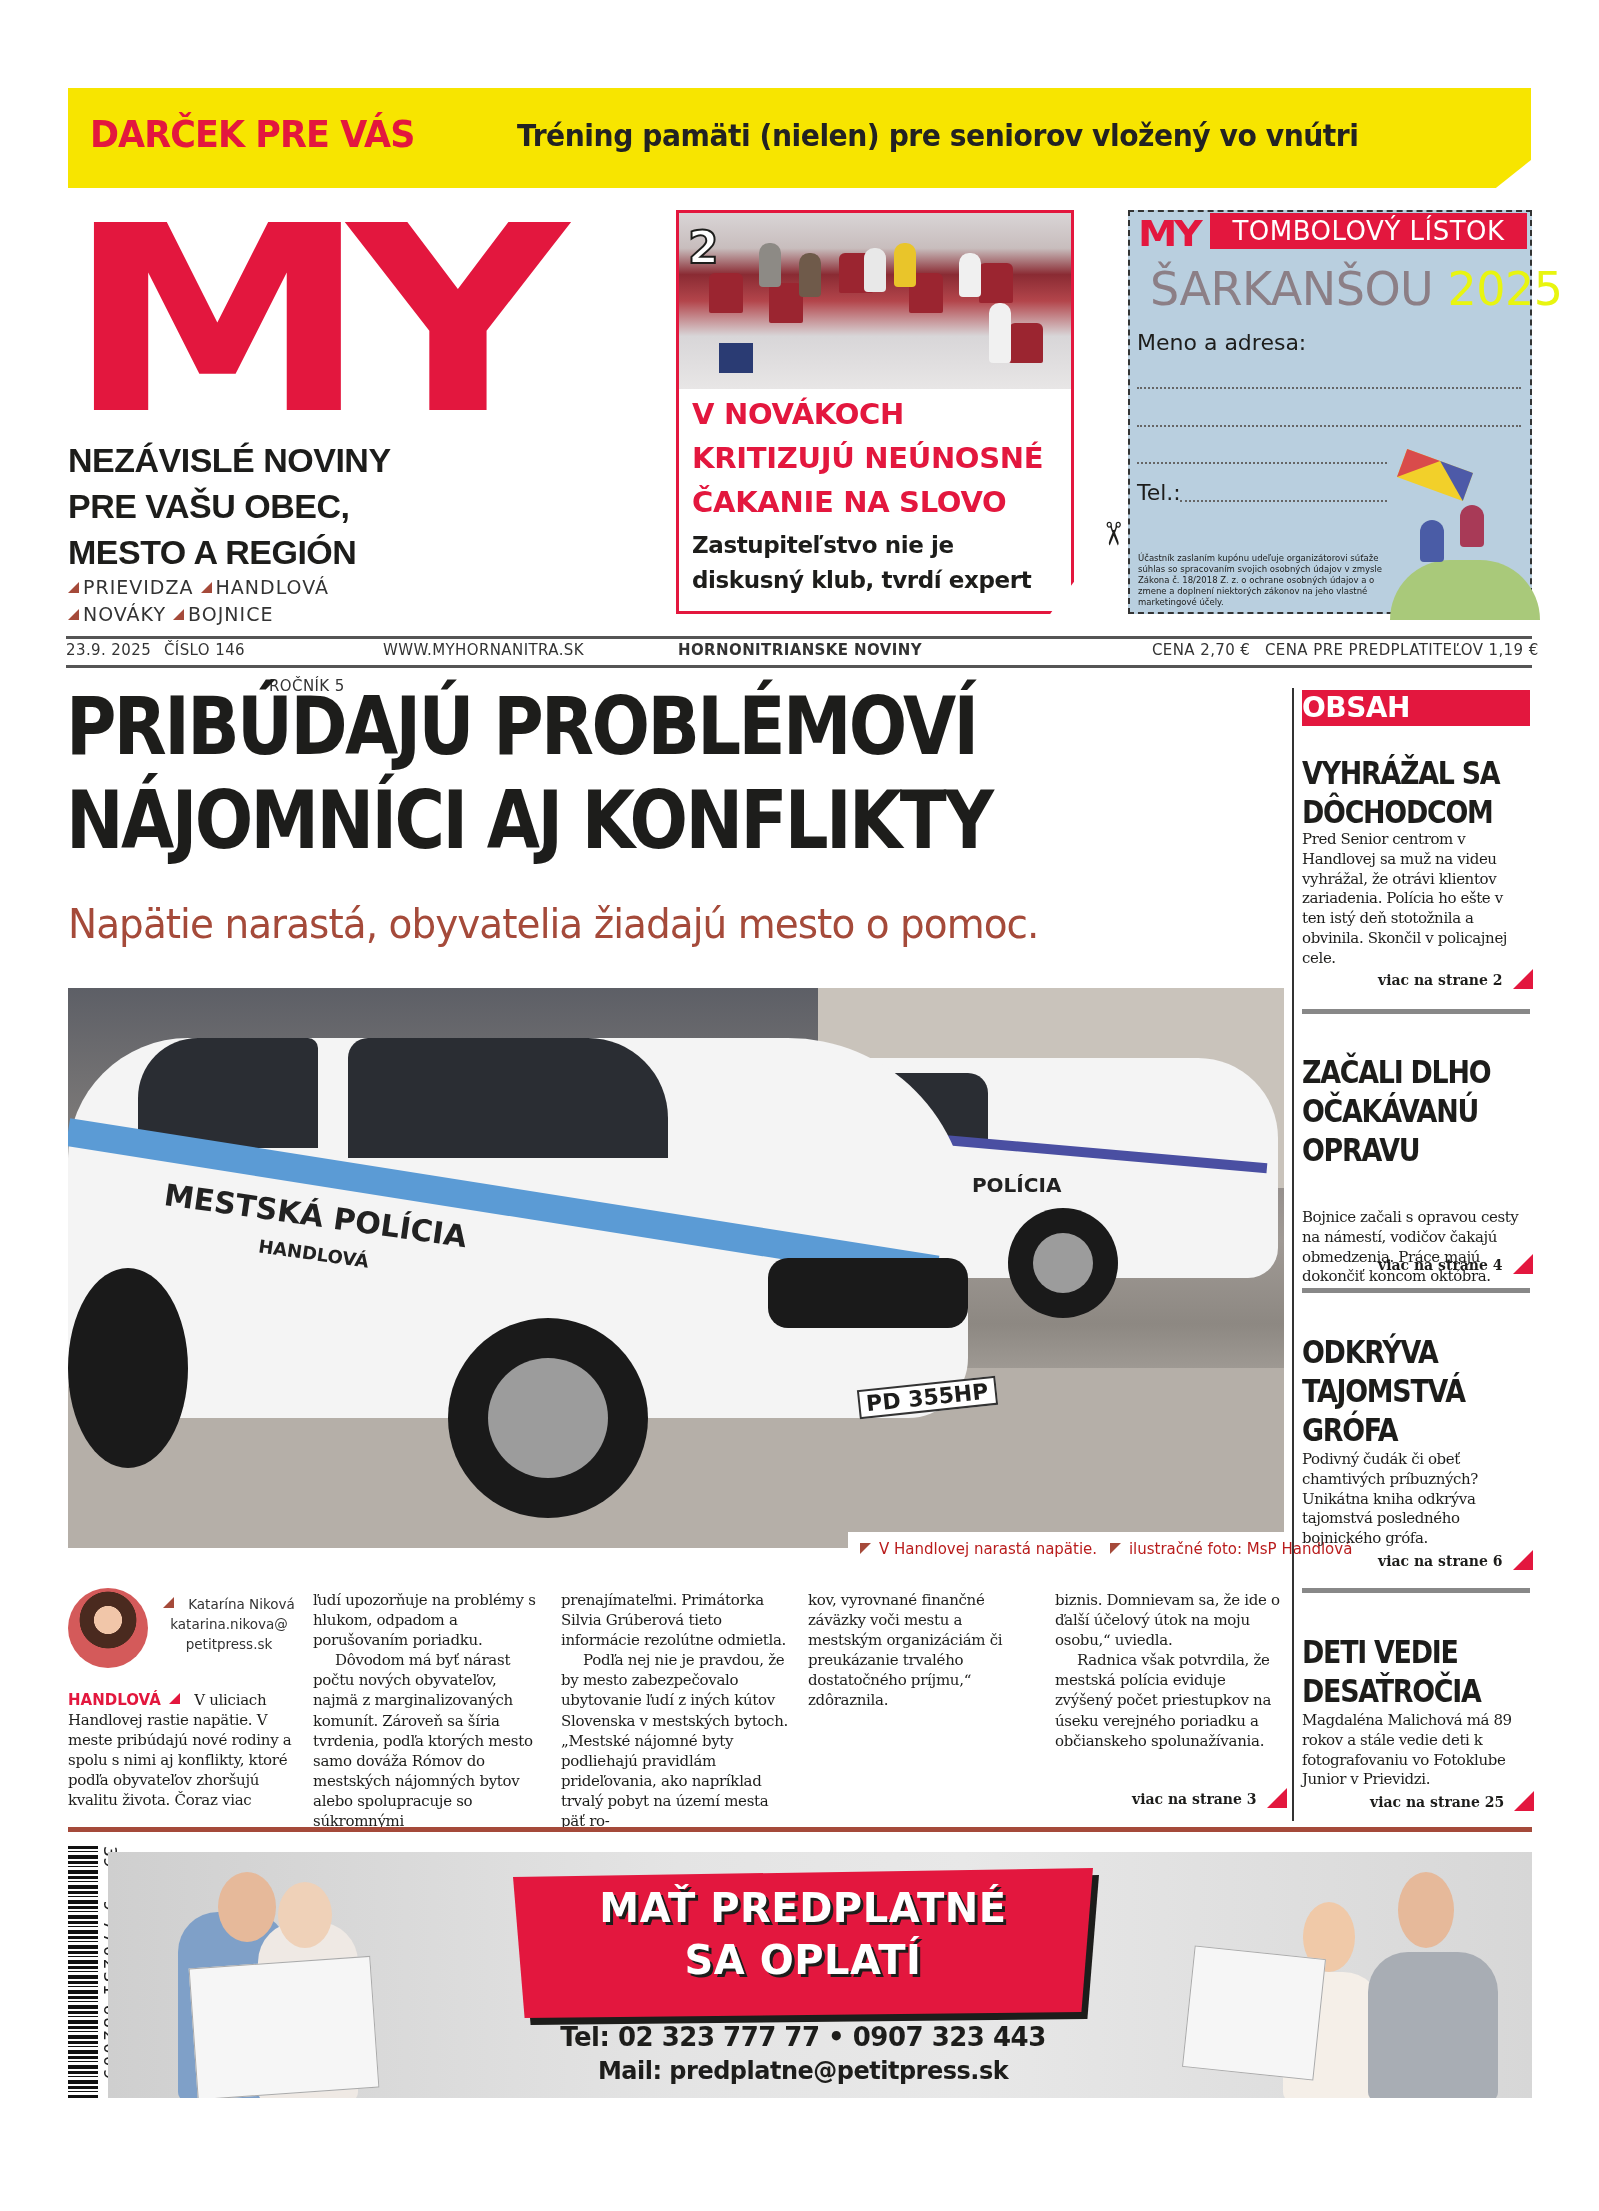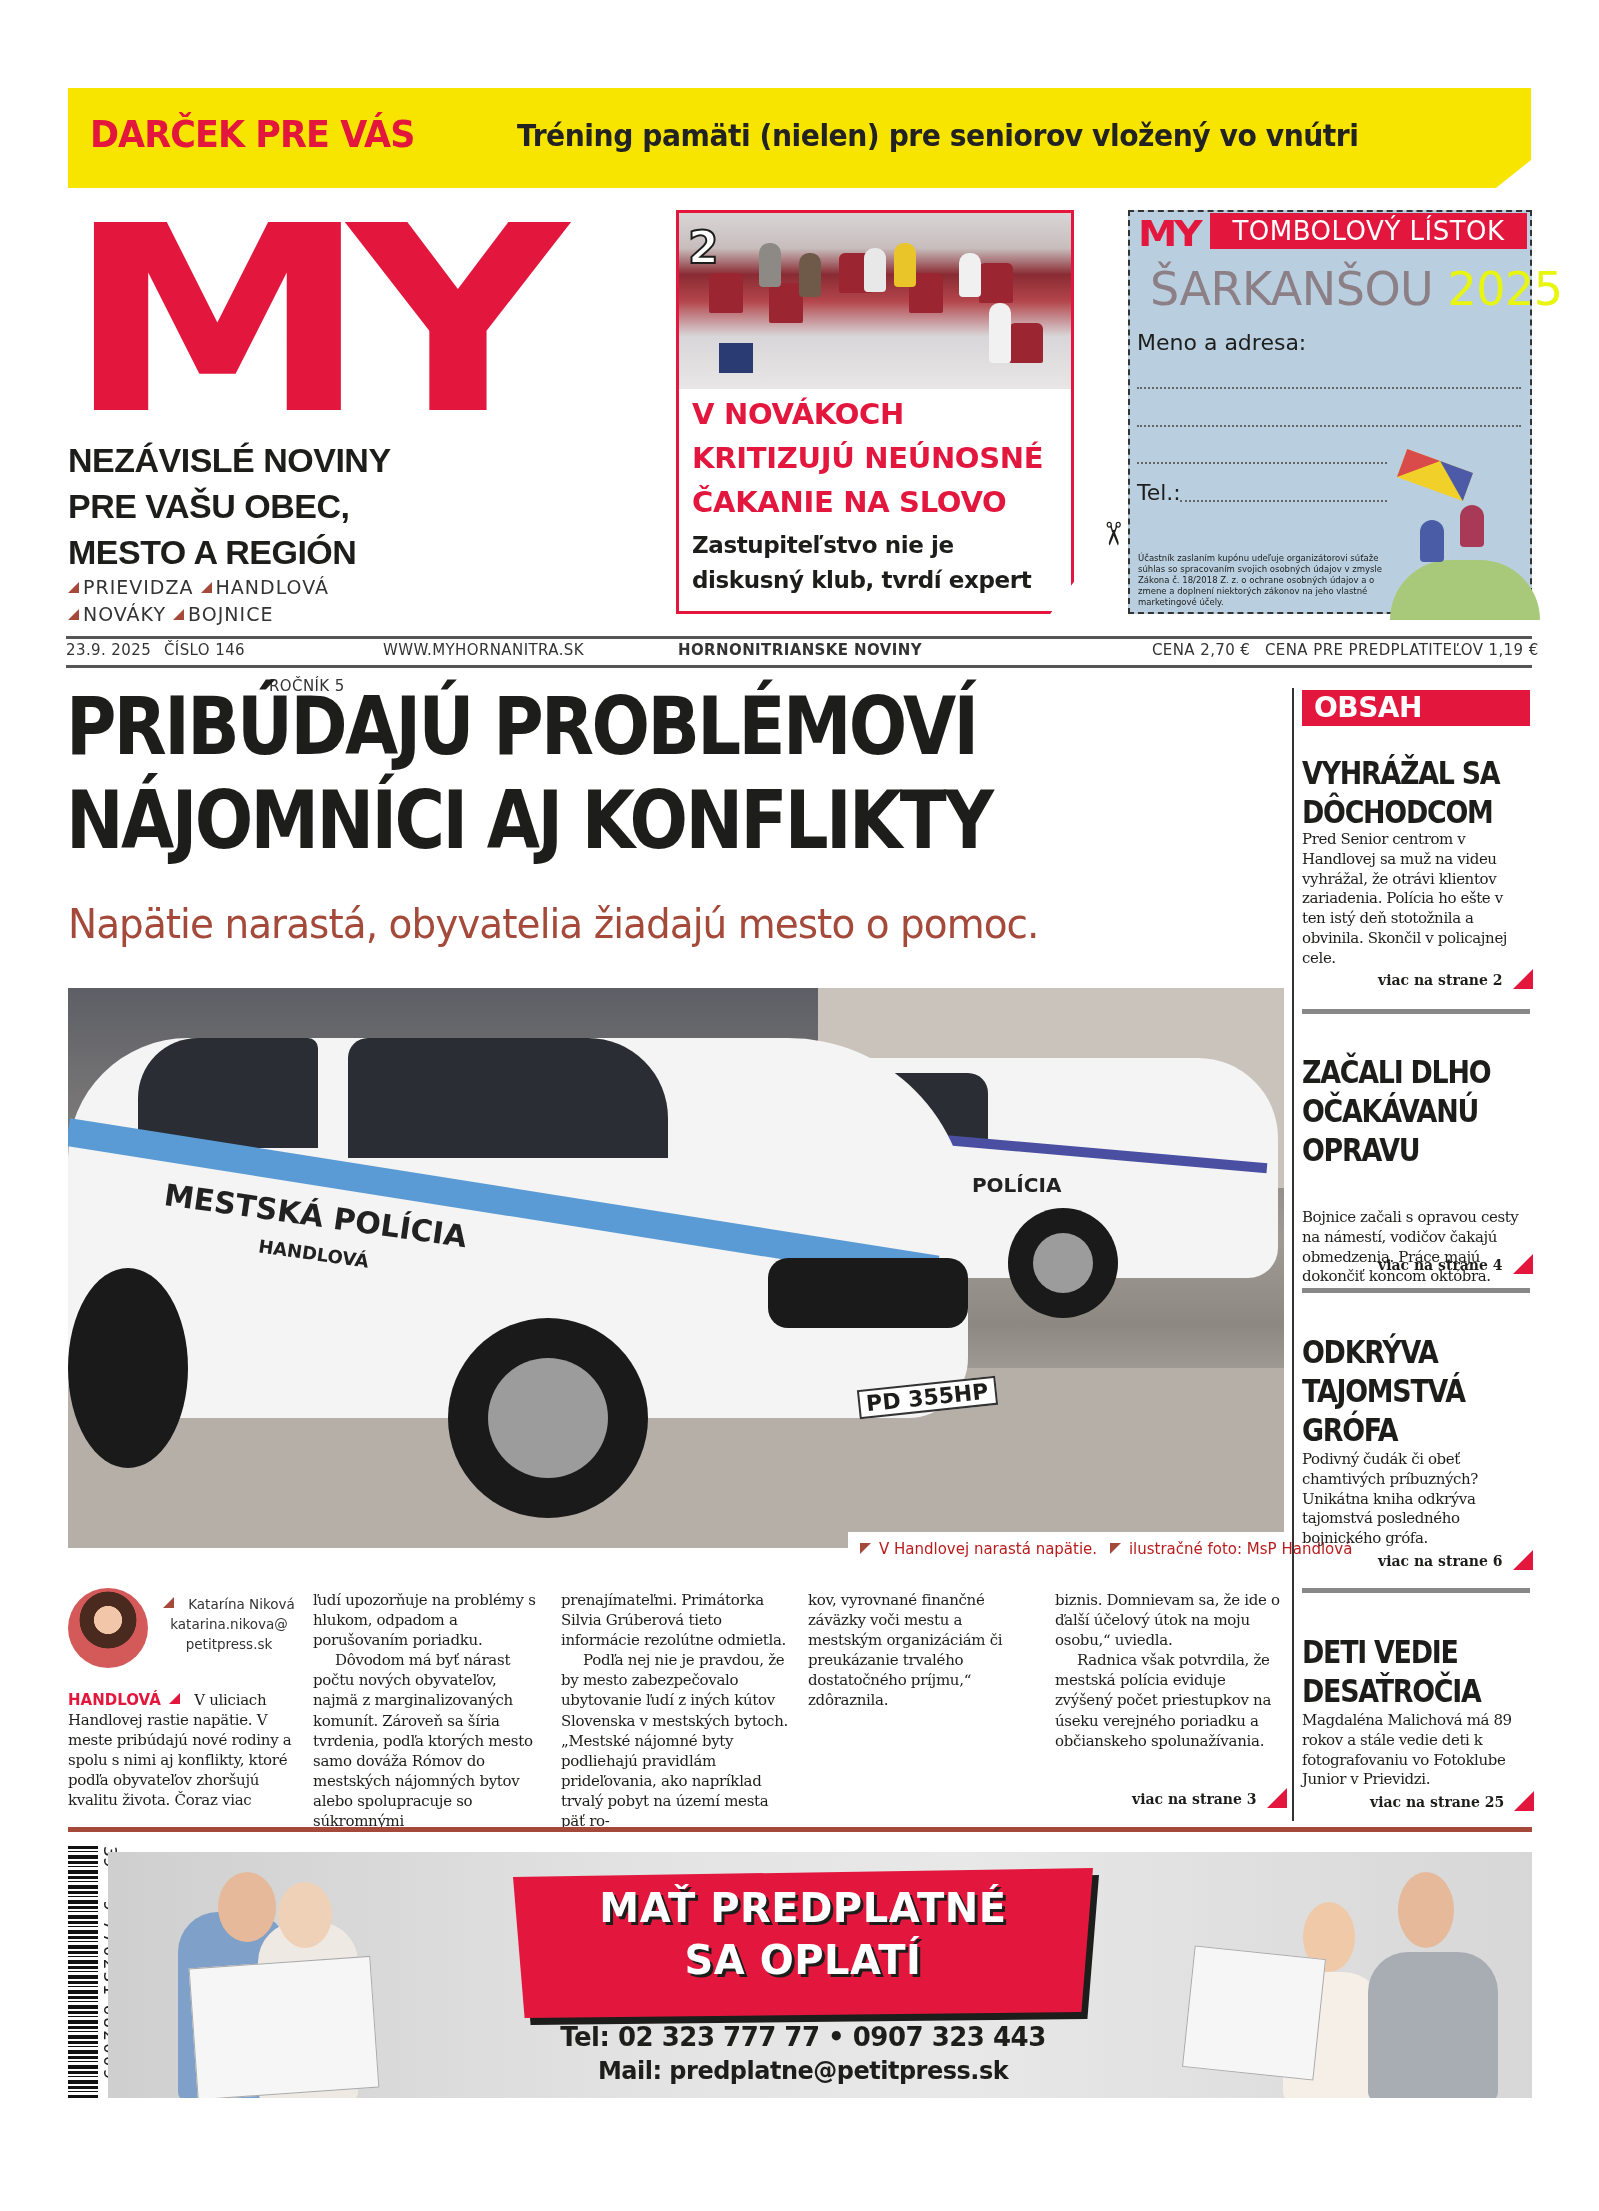--- a/index.html
+++ b/index.html
@@ -73,21 +73,21 @@
   
   .col { position:absolute; top:1590px; width:228px; font-family:"DejaVu Serif", serif; font-size:15px; line-height:20.1px; color:#1d1d1b; letter-spacing:-0.3px; }
   .col p { margin:0; }
   .col .ind { text-indent:22px; }
   #dateline { color:#e3173e; font-family:"DejaVu Sans", sans-serif; font-weight:bold; letter-spacing:0; }
   .more { position:absolute; font-family:"DejaVu Serif", serif; font-weight:bold; font-size:14px; color:#1d1d1b; }
   .more-tri { display:inline-block; width:0; height:0; border-left:20px solid transparent; border-bottom:20px solid #e3173e; margin-left:10px; vertical-align:-4px; }
 
   
   #sidebar-rule { left:1292px; top:688px; width:2px; height:1133px; background:#333; }
-  #obsah { left:1302px; top:690px; width:228px; height:36px; background:#e3173e; color:#fff; font-weight:bold; font-size:28px; line-height:36px; padding-left:12px; box-sizing:border-box; letter-spacing:-0.5px; }
+  #obsah { left:1302px; top:690px; width:228px; height:36px; background:#e3173e; color:#fff; font-weight:bold; font-size:28px; line-height:36px; box-sizing:border-box; letter-spacing:-0.5px; }
   .sb-title { position:absolute; left:1302px; width:240px; font-weight:bold; font-size:32px; line-height:39px; color:#1d1d1b; letter-spacing:-1.5px; transform:scaleX(0.84); transform-origin:left top; }
   .sb-body { position:absolute; left:1302px; width:228px; font-family:"DejaVu Serif", serif; font-size:15px; line-height:19.8px; color:#1d1d1b; letter-spacing:-0.4px; }
   .sb-rule { position:absolute; left:1302px; width:228px; height:5px; background:#888; }
 
   
   #bottom-rule { left:68px; top:1827px; width:1464px; height:5px; background:#a54a3a; }
   #barcode { left:68px; top:1846px; width:30px; height:252px;
     background: repeating-linear-gradient(180deg,#111 0 3px,#fff 3px 5px,#111 5px 6px,#fff 6px 9px,#111 9px 13px,#fff 13px 15px); }
   #ad { left:108px; top:1852px; width:1424px; height:246px; background: linear-gradient(90deg,#cfcfcf,#e4e4e4 40%,#e8e8e8 60%,#d7d7d7); overflow:hidden; }
   #ad-banner { left:513px; top:1868px; width:580px; height:150px; background:#e3173e;

